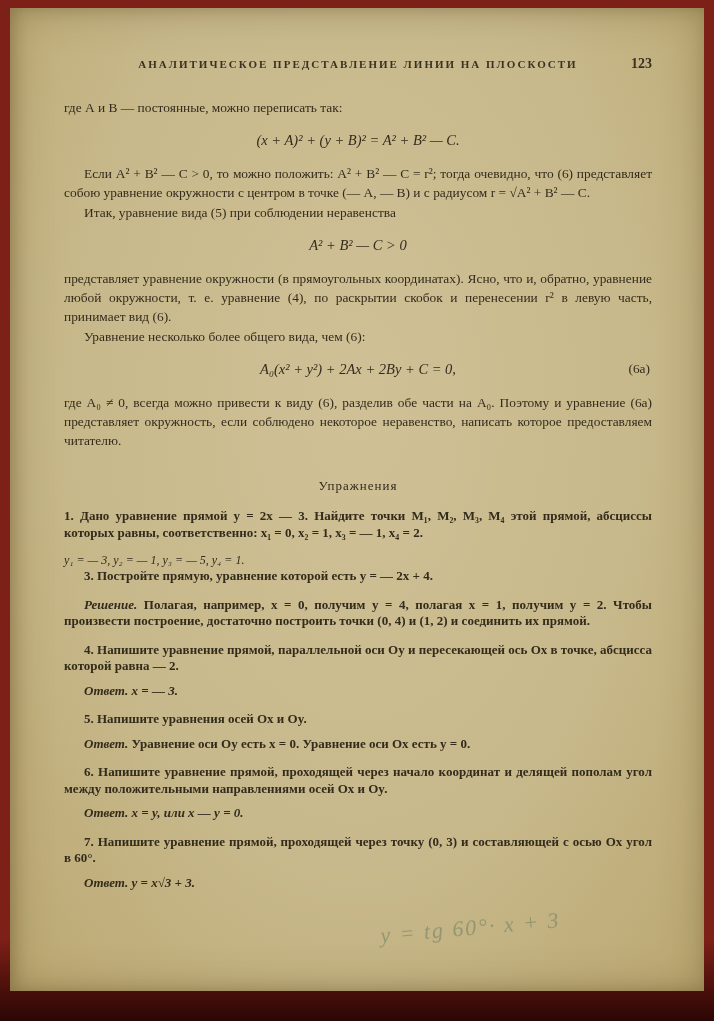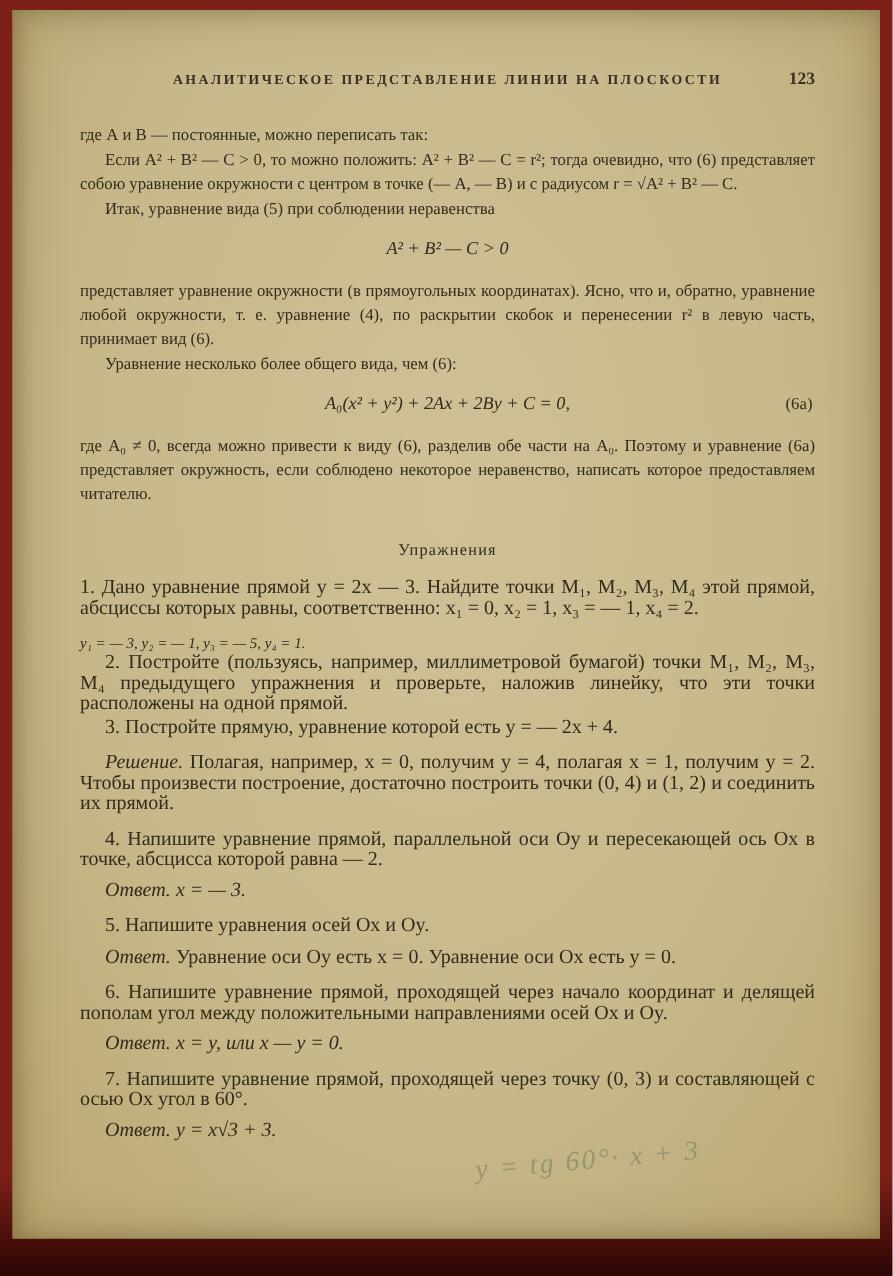--- a/index.html
+++ b/index.html
@@ -56,24 +56,25 @@
     font-size: 13.4px;
   }
   .section-heading {
     text-align: center;
     font-weight: normal;
     font-size: 13px;
     letter-spacing: 1px;
     margin: 28px 0 14px 0;
   }
   .ex {
-    font-size: 16px;
+    font-size: 13px;
     line-height: 16.5px;
     text-align: justify;
     margin: 0 0 2px 0;
+    font-weight: bold;
   }
   .ex.gap { margin-top: 12px; }
   .ital { font-style: italic; }
   .ex-eq {
     text-align: left;
     font-style: italic;
     font-size: 12px;
     margin: 12px 0 0 0;
   }
   .answer-line { margin-top: 8px; }
@@ -94,20 +95,21 @@
 
 <div class="paper">
 
   <div class="running-head">
     <span>АНАЛИТИЧЕСКОЕ ПРЕДСТАВЛЕНИЕ ЛИНИИ НА ПЛОСКОСТИ</span>
     <span class="page-num">123</span>
   </div>
 
   <p class="bp">где А и В — постоянные, можно переписать так:</p>
 
+  <div class="equation">(x + A)² + (y + B)² = A² + B² — C.</div>
 
   <p class="bp indent">Если A² + B² — C &gt; 0, то можно положить: A² + B² — C = r²; тогда очевидно, что (6) представляет собою уравнение окружности с центром в точке (— A, — B) и с радиусом r = √A² + B² — C.</p>
 
   <p class="bp indent">Итак, уравнение вида (5) при соблюдении неравенства</p>
 
   <div class="equation">A² + B² — C &gt; 0</div>
 
   <p class="bp">представляет уравнение окружности (в прямоугольных координатах). Ясно, что и, обратно, уравнение любой окружности, т. е. уравнение (4), по раскрытии скобок и перенесении r² в левую часть, принимает вид (6).</p>
 
   <p class="bp indent">Уравнение несколько более общего вида, чем (6):</p>
@@ -118,21 +120,20 @@
   </div>
 
   <p class="bp">где A₀ ≠ 0, всегда можно привести к виду (6), разделив обе части на A₀. Поэтому и уравнение (6а) представляет окружность, если соблюдено некоторое неравенство, написать которое предоставляем читателю.</p>
 
   <div class="section-heading">Упражнения</div>
 
   <p class="ex">1. Дано уравнение прямой y = 2x — 3. Найдите точки M₁, M₂, M₃, M₄ этой прямой, абсциссы которых равны, соответственно: x₁ = 0, x₂ = 1, x₃ = — 1, x₄ = 2.</p>
 
   <div class="ex-eq">y₁ = — 3,  y₂ = — 1,  y₃ = — 5,  y₄ = 1.</div>
 
-  <p class="ex indent">2. Постройте (пользуясь, например, миллиметровой бумагой) точки M₁, M₂, M₃, M₄ предыдущего упражнения и проверьте, наложив линейку, что эти точки расположены на одной прямой.</p>
   <p class="ex indent">3. Постройте прямую, уравнение которой есть y = — 2x + 4.</p>
 
   <p class="ex indent gap">
     <span class="ital">Решение.</span><span> Полагая, например, x = 0, получим y = 4, полагая x = 1, получим y = 2. Чтобы произвести построение, достаточно построить точки (0, 4) и (1, 2) и соединить их прямой.</span>
   </p>
 
   <p class="ex indent gap">4. Напишите уравнение прямой, параллельной оси Oy и пересекающей ось Ox в точке, абсцисса которой равна — 2.</p>
   <p class="ex indent answer-line">
     <span class="ital">Ответ.</span><span class="ital"> x = — 3.</span>
   </p>

